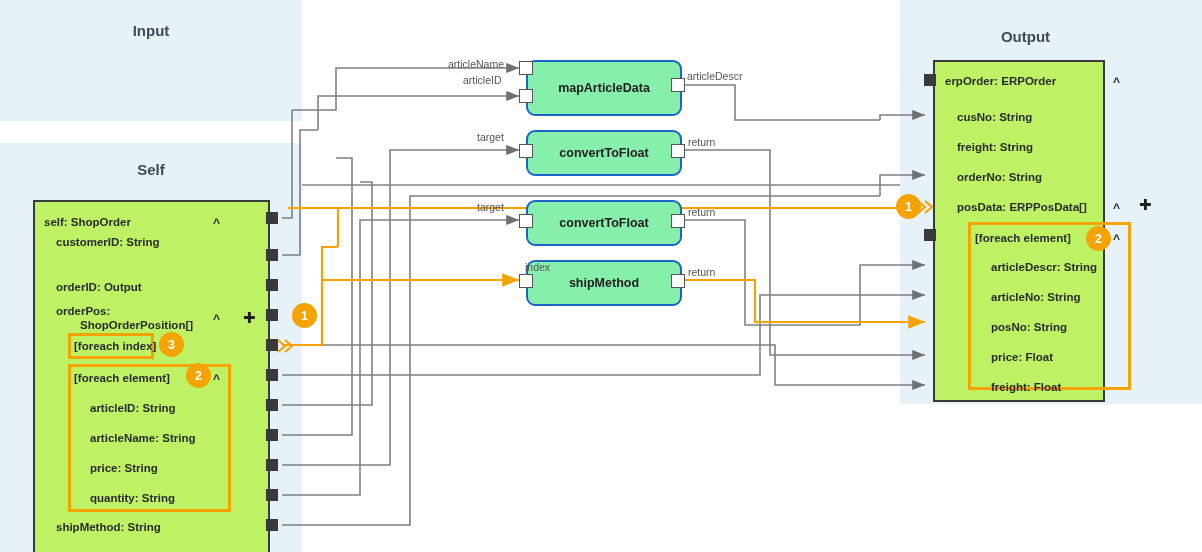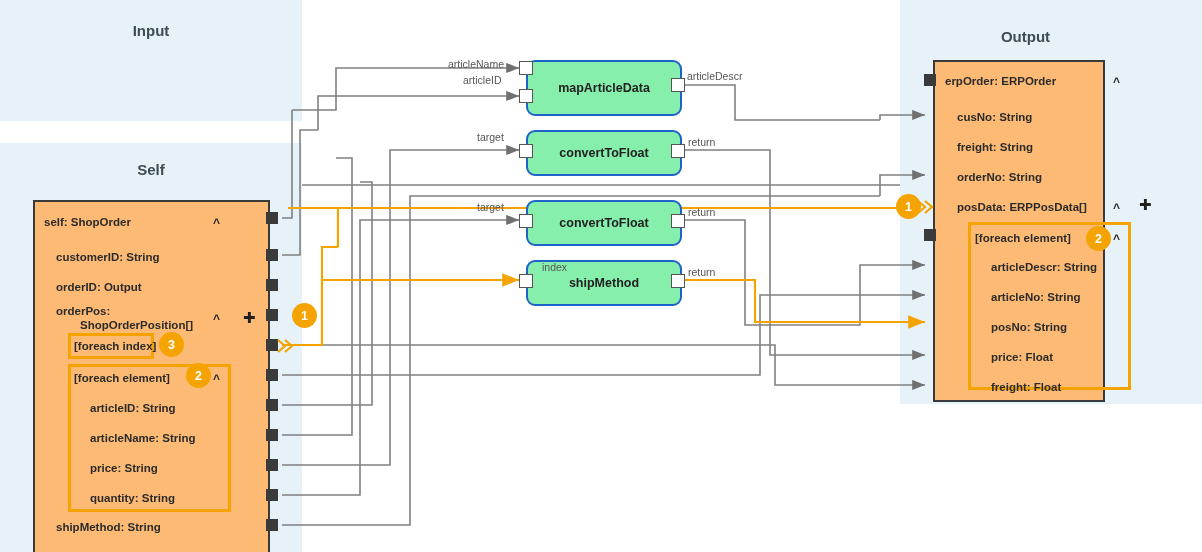--- a/index.html
+++ b/index.html
@@ -7,21 +7,21 @@
        font-family:"Liberation Sans","DejaVu Sans",sans-serif;color:#2b2b2b;}
   .panel{position:absolute;background:#e6f1f8;}
   .panel-title{position:absolute;width:100%;text-align:center;font-size:15px;font-weight:bold;color:#3d4c55;}
   #panel-input{left:0;top:0;width:302px;height:121px;}
   #panel-self{left:0;top:143px;width:302px;height:409px;}
   #panel-output{left:900px;top:0;width:302px;height:404px;}
   #title-input{left:0;top:22px;}
   #title-self{left:0;top:161px;}
   #title-output{left:900px;top:21px;}
 
-  .card{position:absolute;background:#fdba74;border:2px solid #3a3a3a;box-sizing:border-box;}
+  .card{position:absolute;background:#bef264;border:2px solid #3a3a3a;box-sizing:border-box;}
   #card-self{left:33px;top:200px;width:237px;height:417px;}
   #card-output{left:933px;top:60px;width:172px;height:342px;}
 
   .row{position:absolute;font-size:11.5px;font-weight:bold;white-space:nowrap;line-height:13px;}
   .chev{position:absolute;font-size:12px;font-weight:bold;color:#2b2b2b;}
   .plus{position:absolute;font-size:15px;font-weight:bold;color:#1f1f1f;line-height:1;}
 
   .grp{position:absolute;border:3px solid #f5a300;box-sizing:border-box;background:transparent;}
 
   .badge{position:absolute;width:25px;height:25px;border-radius:50%;background:#f5a300;color:#fff;
@@ -96,21 +96,21 @@
     <path d="M684,280 L755,280 L755,322 L925,322" marker-end="url(#ao)"></path>
 
     <path d="M288,208 L338,208 L338,247"></path>
   </g>
 </svg>
 
 <div class="card" id="card-self">
   <div class="row" style="left:9px;top:14px;">self: ShopOrder</div>
   <div class="chev" style="left:178px;top:14px;">^</div>
 
-  <div class="row" style="left:21px;top:49px;">customerID: String</div>
+  <div class="row" style="left:21px;top:34px;">customerID: String</div>
   <div class="row" style="left:21px;top:79px;">orderID: Output</div>
   <div class="row" style="left:21px;top:103px;">orderPos:</div>
   <div class="row" style="left:21px;top:117px;margin-left:24px;">ShopOrderPosition[]</div>
   <div class="chev" style="left:178px;top:110px;">^</div>
   <div class="plus" style="left:208px;top:108px;">✚</div>
 
   <div class="grp" style="left:33px;top:131px;width:86px;height:26px;"></div>
   <div class="row" style="left:39px;top:138px;">[foreach index]</div>
 
   <div class="grp" style="left:33px;top:162px;width:163px;height:148px;"></div>
@@ -195,14 +195,14 @@
 
 <div class="fbox" style="left:526px;top:200px;width:152px;height:42px;">convertToFloat</div>
 <div class="fport" style="left:519px;top:214px;"></div>
 <div class="fport" style="left:671px;top:214px;"></div>
 <div class="wlabel" style="left:477px;top:201px;">target</div>
 <div class="wlabel" style="left:688px;top:206px;">return</div>
 
 <div class="fbox" style="left:526px;top:260px;width:152px;height:42px;">shipMethod</div>
 <div class="fport" style="left:519px;top:274px;"></div>
 <div class="fport" style="left:671px;top:274px;"></div>
-<div class="wlabel" style="left:498px;top:261px;padding-left:44px;">index</div>
+<div class="wlabel" style="left:481px;top:261px;padding-left:44px;">index</div>
 <div class="wlabel" style="left:688px;top:266px;">return</div>
 
 </body></html>

